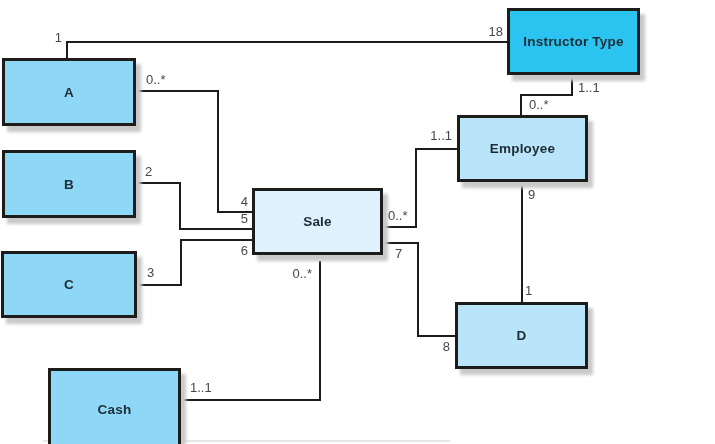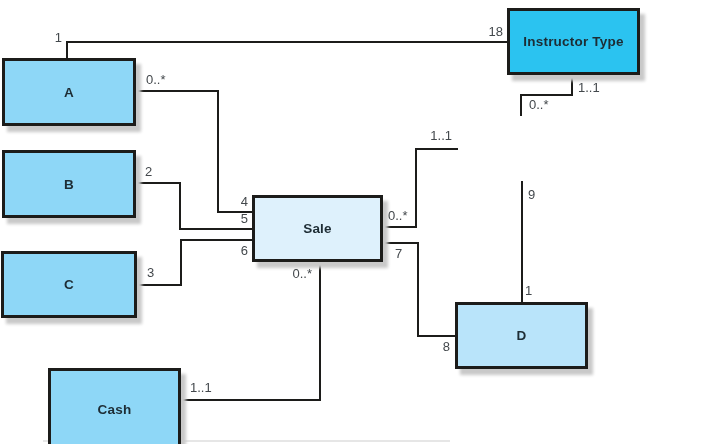--- a/index.html
+++ b/index.html
@@ -77,25 +77,28 @@
   </div>
   <div class="node node--primary" style="left:2px;top:150px;width:134px;height:68px">
     <span>B</span>
   </div>
   <div class="node node--primary" style="left:1px;top:251px;width:136px;height:67px">
     <span>C</span>
   </div>
   <div class="node node--primary" style="left:48px;top:368px;width:133px;height:82px">
     <span>Cash</span>
   </div>
-  <div class="node node--tertiary" style="left:252px;top:195px;width:131px;height:67px">
+  <div class="node node--tertiary" style="left:252px;top:188px;width:131px;height:67px">
     <span>Sale</span>
   </div>
   <div class="node node--highlight" style="left:507px;top:8px;width:133px;height:67px">
     <span>Instructor Type</span>
+  </div>
+  <div class="node node--secondary" style="left:457px;top:115px;width:131px;height:67px">
+    <span>Employee</span>
   </div>
   <div class="node node--secondary" style="left:455px;top:302px;width:133px;height:67px">
     <span>D</span>
   </div>
 
   <div class="lbl lbl--r" style="left:32px;top:30px;width:30px">1</div>
   <div class="lbl lbl--r" style="left:473px;top:24px;width:30px">18</div>
   <div class="lbl" style="left:146px;top:72px">0..*</div>
   <div class="lbl" style="left:145px;top:164px">2</div>
   <div class="lbl" style="left:147px;top:265px">3</div>

